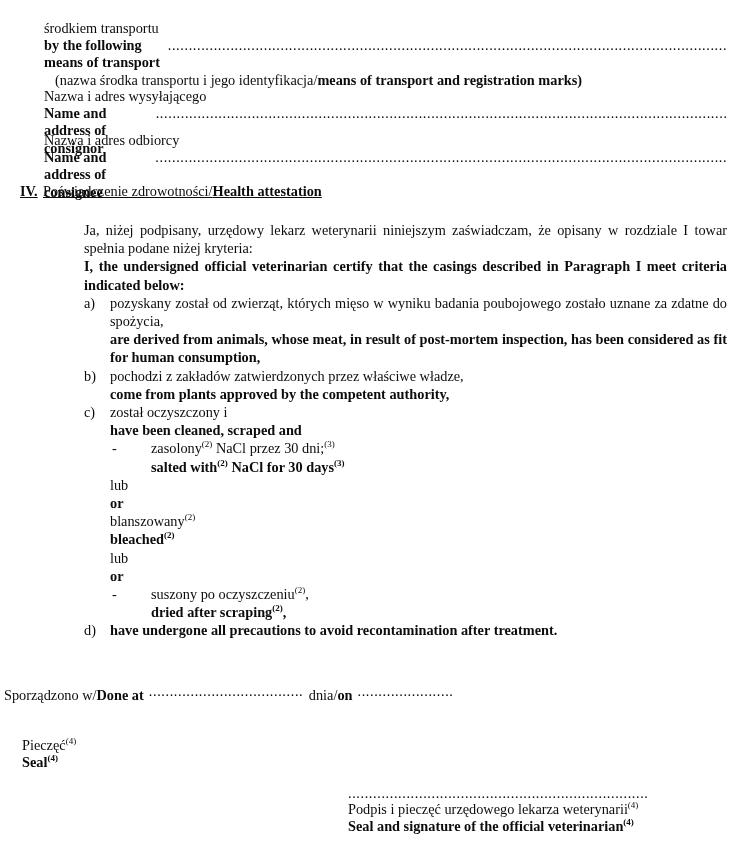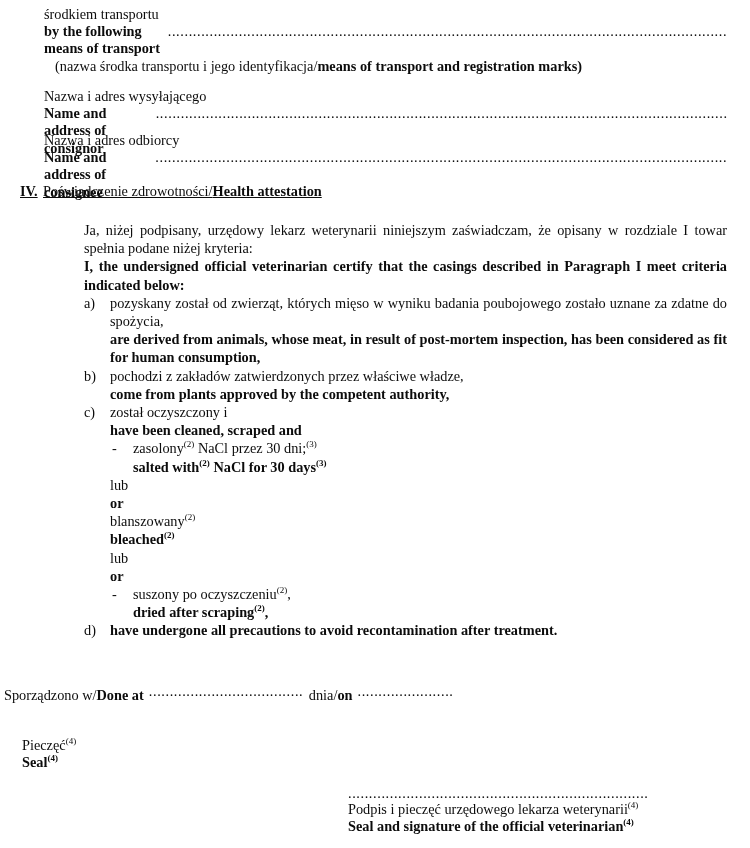--- a/index.html
+++ b/index.html
@@ -17,36 +17,36 @@
   
   .fieldrow { display:flex; align-items:baseline; }
   .leader { flex:1 1 auto; overflow:hidden; white-space:nowrap; margin-left:4px; letter-spacing:0.6px; }
   .leader::after, .dotseg::after, .sigdots::after {
     content:"...................................................................................................................................................................................................................................................";
   }
   .dotseg { display:inline-block; overflow:hidden; white-space:nowrap; vertical-align:baseline; letter-spacing:0.6px; margin:0 5px; }
   .dotseg.w1 { width:155px; }
   .dotseg.w2 { width:96px; }
 
-  .block-transport { position:absolute; top:6px;  left:44px; width:683px; line-height:17.2px; }
+  .block-transport { position:absolute; top:20px;  left:44px; width:683px; line-height:17.2px; }
   .block-consignor { position:absolute; top:88px; left:44px; width:683px; line-height:17.2px; }
   .block-consignee { position:absolute; top:132px;left:44px; width:683px; line-height:17.2px; }
   .caption { padding-left:11px; }
 
   .heading { position:absolute; top:183px; left:20px; width:707px; display:flex; line-height:17px;text-decoration:underline; }
   .heading .num { font-weight:700; width:23px; }
 
   .attestation { position:absolute; top:221px; left:84px; width:643px; line-height:18.2px; }
   .jus { text-align:justify; }
   .li { display:flex; }
   .li-label { flex:0 0 26px; }
   .li-body { flex:1 1 auto; min-width:0; }
   .sub { display:flex; }
   .sub-dash { flex:0 0 23px; padding-left:2px; }
-  .sub-body { flex:1 1 auto; min-width:0; }
+  .sub-body { flex:1 1 auto; min-width:0;margin-left:18px; }
 
   .doneline { position:absolute; top:682px; left:4px; width:707px; line-height:18px; white-space:nowrap; }
 
   .sealblock { position:absolute; top:737px; left:22px; line-height:17px; }
 
   .signblock { position:absolute; top:785px; left:348px; width:320px; line-height:16.6px; }
   .sigdots { display:block; width:301px; overflow:hidden; white-space:nowrap; letter-spacing:0.6px; height:16px; }
 </style>
 </head>
 <body>

